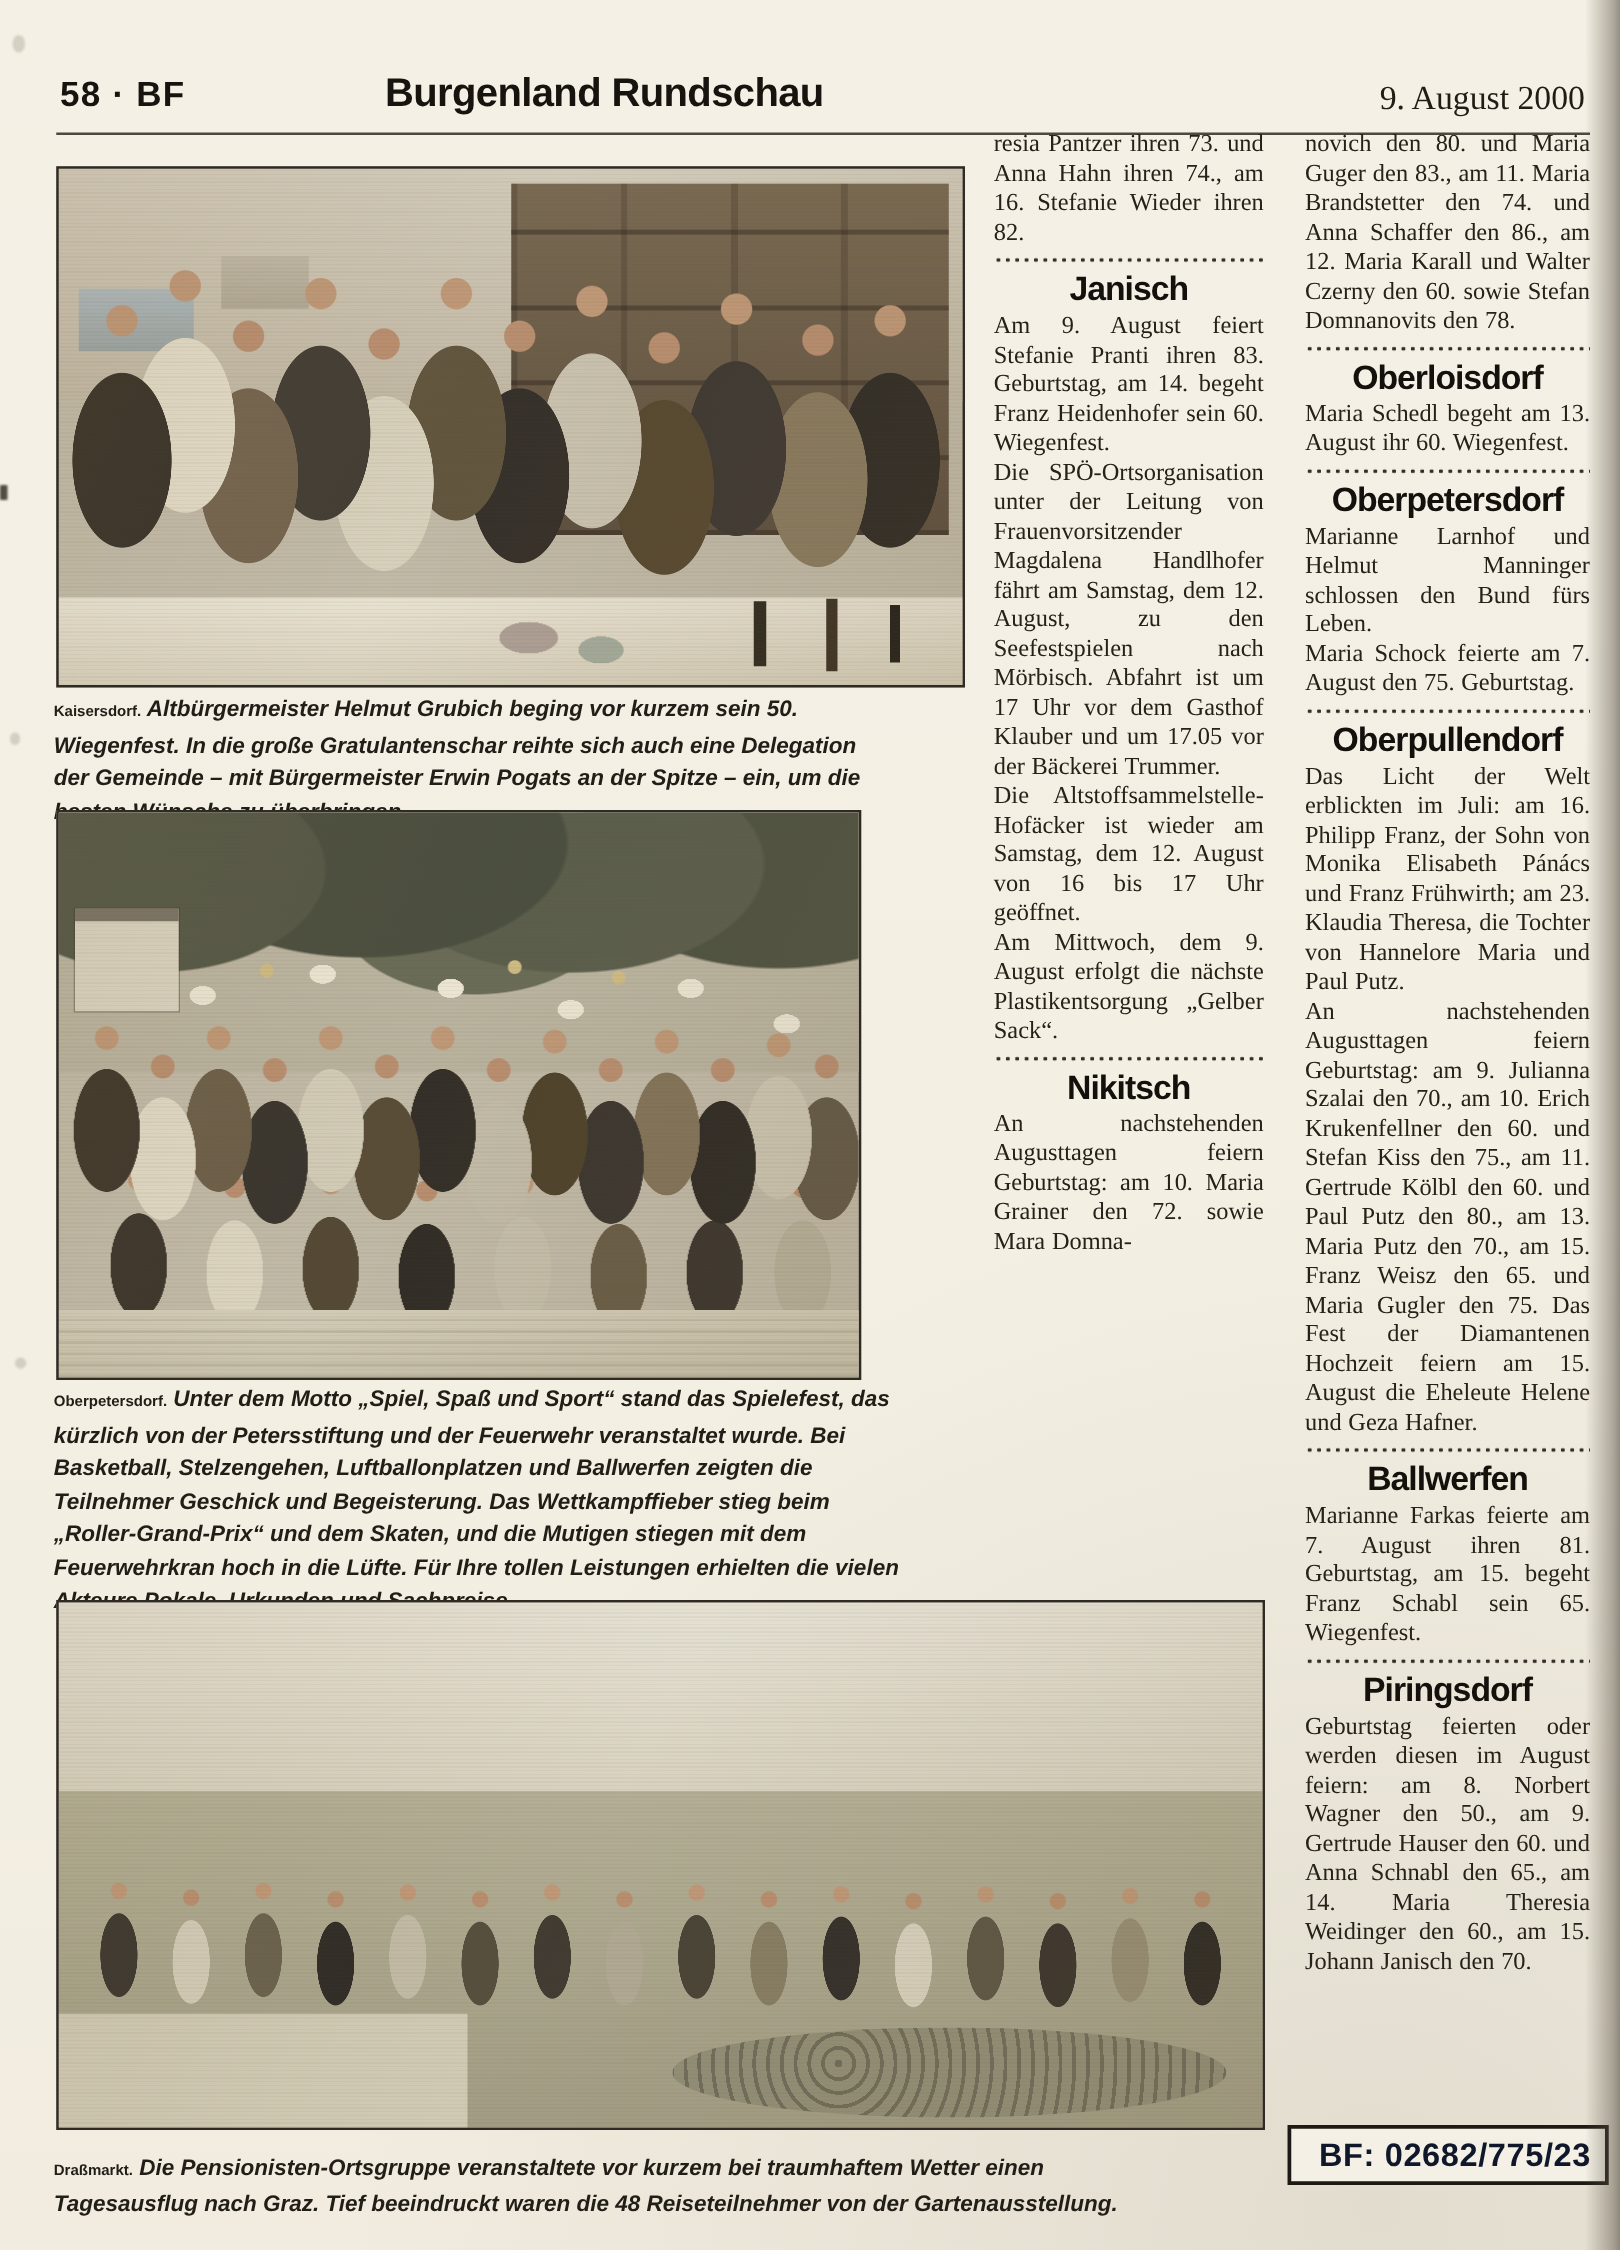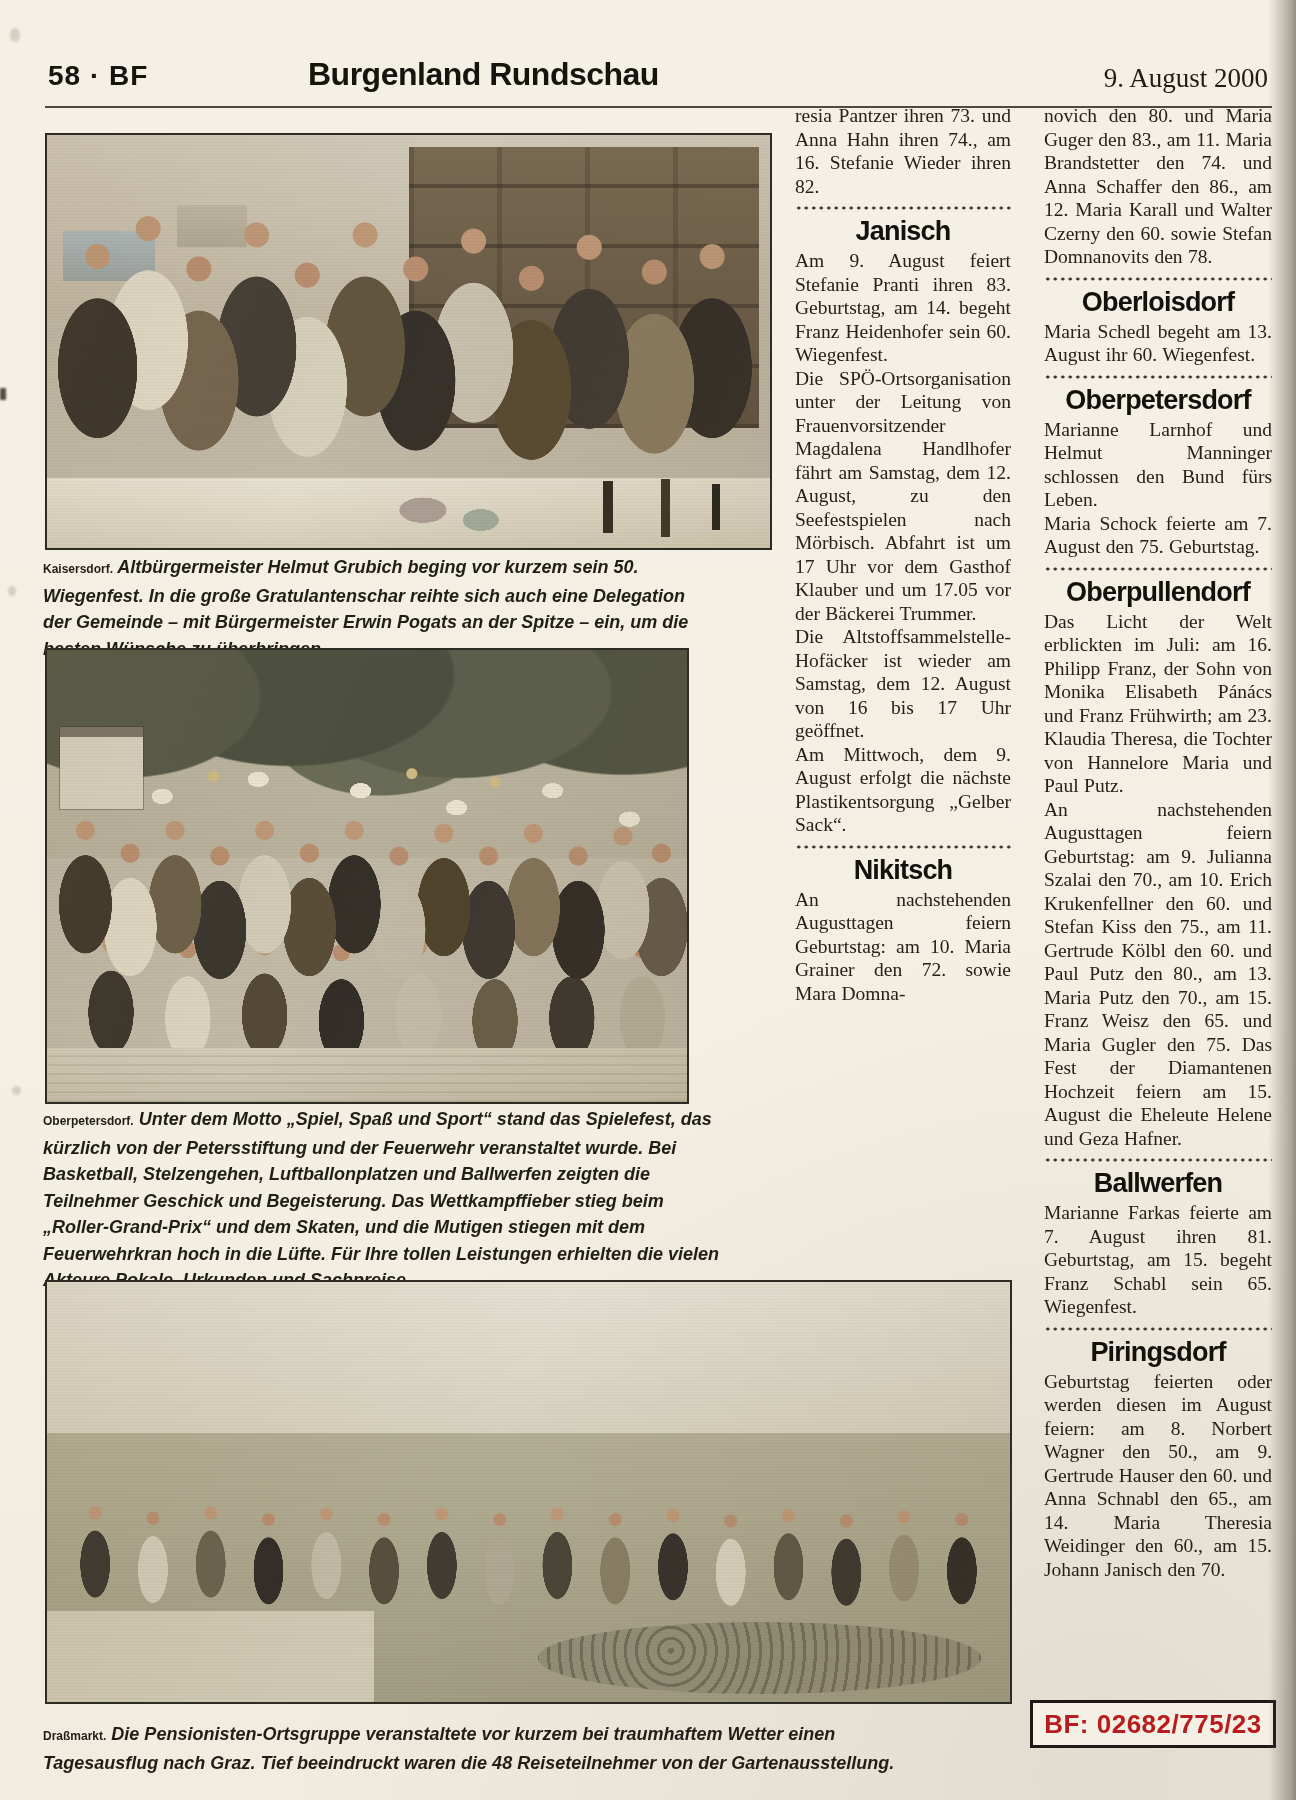--- a/index.html
+++ b/index.html
@@ -198,21 +198,21 @@
   .col p{margin:0; text-align:justify; font:400 19.5px/23.5px "Liberation Serif", serif; color:#262119; word-spacing:.5px;}
   .col h3{margin:4px 0 2px; text-align:center; font:700 27px/31px "Liberation Sans", sans-serif; color:#14100c; letter-spacing:-.8px;}
   .dotted{height:4px; margin:8px 0 6px;
      background-image:radial-gradient(circle, #332f28 1.4px, transparent 1.7px);
      background-size:7.5px 4px; background-repeat:repeat-x; background-position:0 50%;}
   .col-middle{left:795px; width:216px;}
   .col-right{left:1044px; width:228px;}
   
   .bf-box{position:absolute; left:1030px; top:1700px; width:240px; height:42px; z-index:6;
      background:#f4f0e5; border:3px solid #1d1a15; display:flex; align-items:center; justify-content:center;
-     font:700 26px/28px "Liberation Sans", sans-serif; color:#b91c1c; letter-spacing:.5px;}
+     font:700 26px/28px "Liberation Sans", sans-serif; color:#0f172a; letter-spacing:.5px;padding-left:11px;}
   
   .edge-shadow{position:absolute; top:0; right:0; bottom:0; width:28px; z-index:7;
      background:linear-gradient(90deg, rgba(0,0,0,0), rgba(92,85,70,.45) 80%, rgba(70,64,52,.55));}
   .smudge{position:absolute; border-radius:50%; background:rgba(120,110,90,.25); filter:blur(1px); z-index:2;}
   .s1{left:10px; top:28px; width:10px; height:14px;}
   .s2{left:8px; top:586px; width:8px; height:10px;}
   .s3{left:12px; top:1086px; width:9px; height:9px;}
   .s4{left:0px; top:388px; width:6px; height:12px; background:rgba(40,35,28,.8); border-radius:1px;}
 </style>
 </head>

